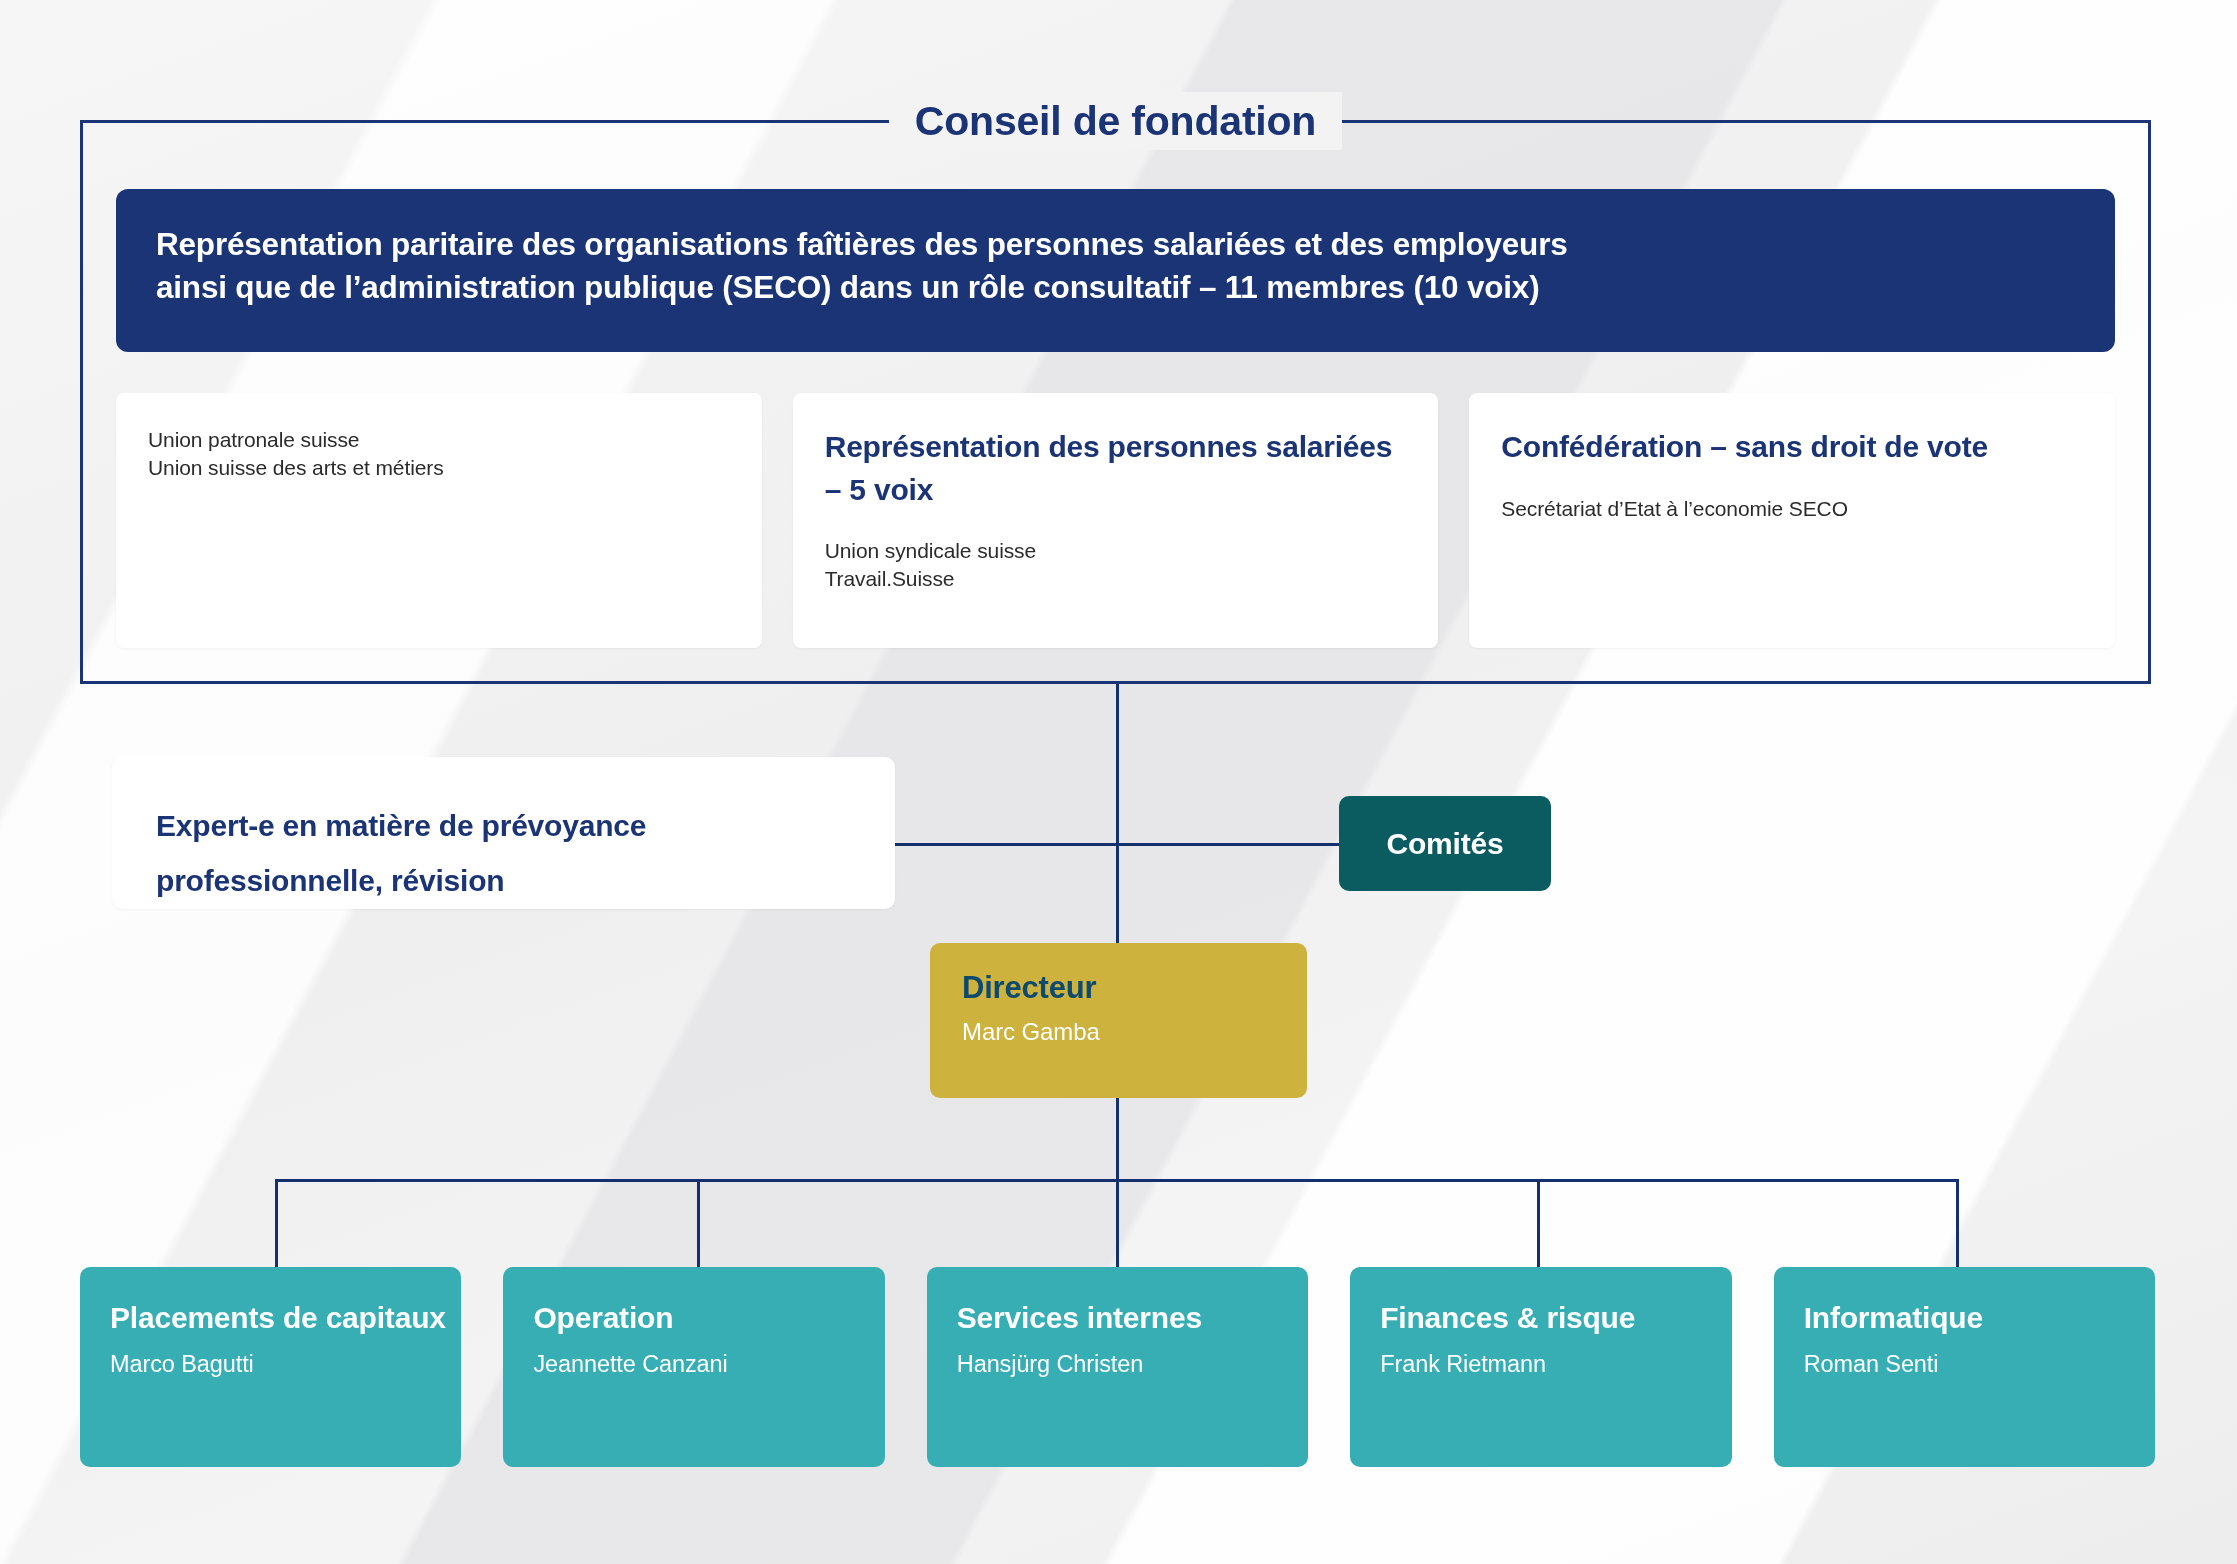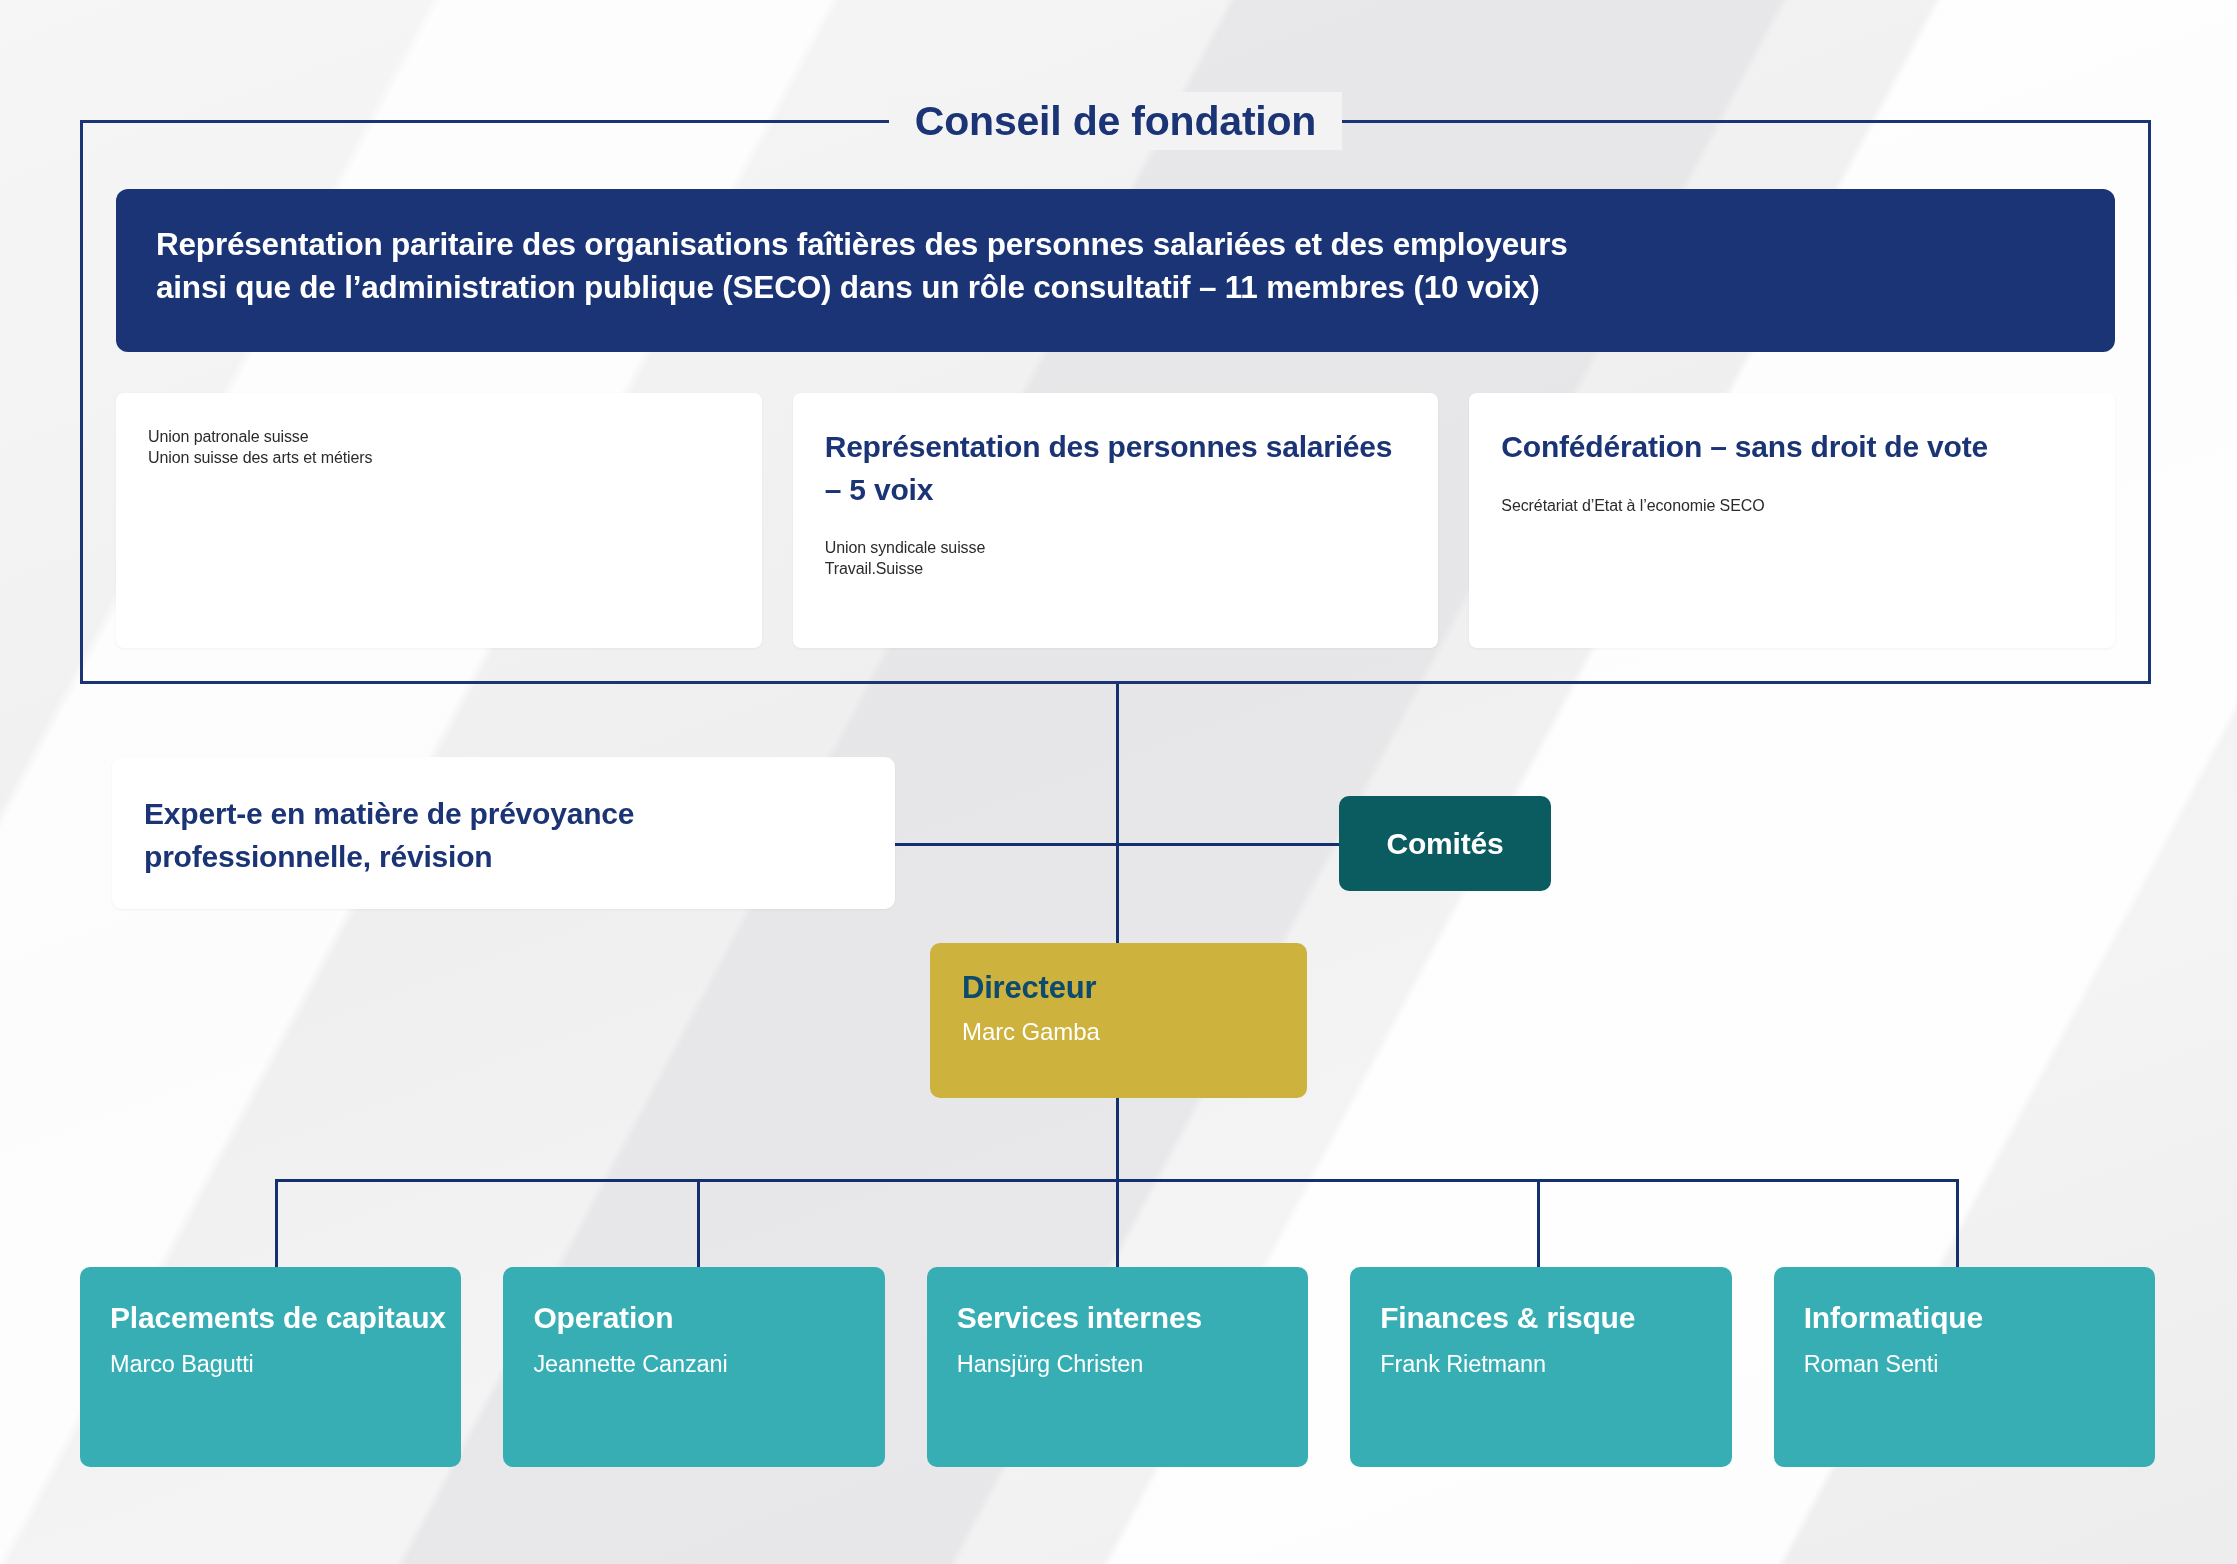--- a/index.html
+++ b/index.html
@@ -62,32 +62,32 @@
   .card{
     flex:1 1 0;background:#ffffff;border-radius:8px;
     padding:33px 32px 0 32px;box-sizing:border-box;
     box-shadow:0 1px 3px rgba(0,0,0,.05);
   }
   .card h3{
     margin:0 0 26px 0;color:#1B3476;font-size:30px;font-weight:bold;
     line-height:1.42;letter-spacing:-0.2px;
   }
   .card .member{
-    color:#2b2b2b;font-size:16px;line-height:1.33;letter-spacing:-0.1px;
+    color:#2b2b2b;font-size:21px;line-height:1.33;letter-spacing:-0.1px;
   }
 
   
   #expert-box{
     position:absolute;left:112px;top:757px;width:783px;height:152px;
     background:#ffffff;border-radius:10px;
     box-shadow:0 1px 3px rgba(0,0,0,.05);
     padding:36px 0 0 32px;box-sizing:border-box;
   }
   #expert-box p{
-    margin:0;color:#1B3476;font-size:30px;font-weight:bold;
+    margin:12px;color:#1B3476;font-size:30px;font-weight:bold;
     line-height:1.43;letter-spacing:-0.2px;
   }
 
   
   #comites-box{
     position:absolute;left:1339px;top:796px;width:212px;height:95px;
     background:#0B5C61;border-radius:10px;
     display:flex;align-items:center;justify-content:center;
   }
   #comites-box span{

